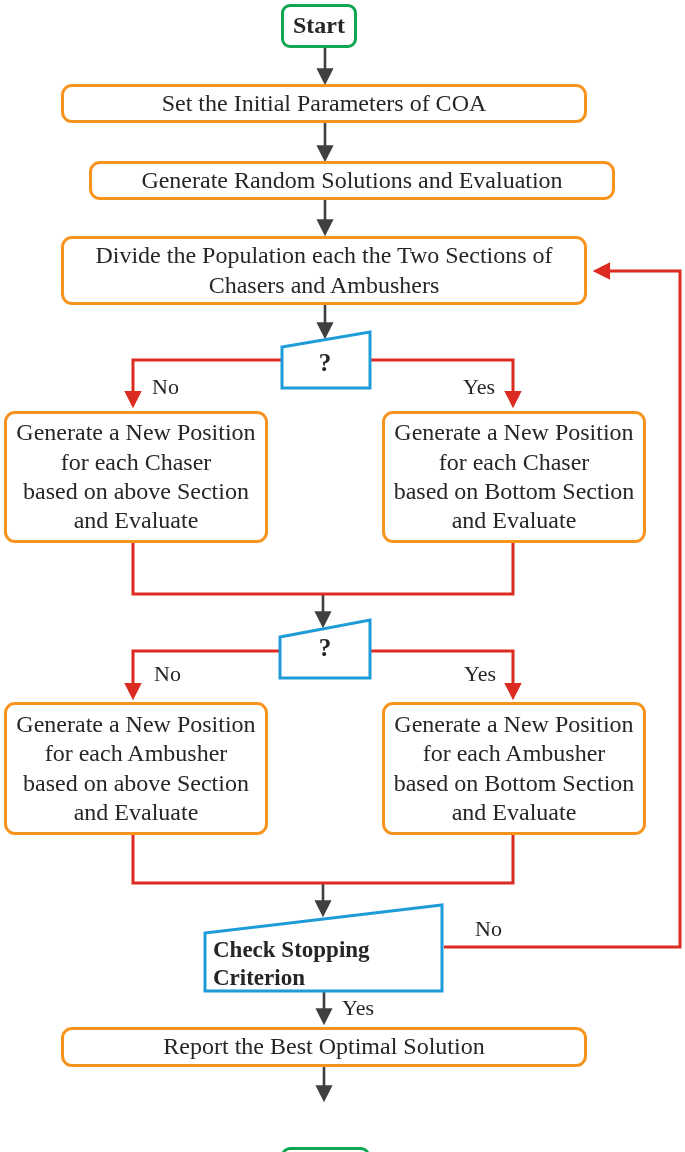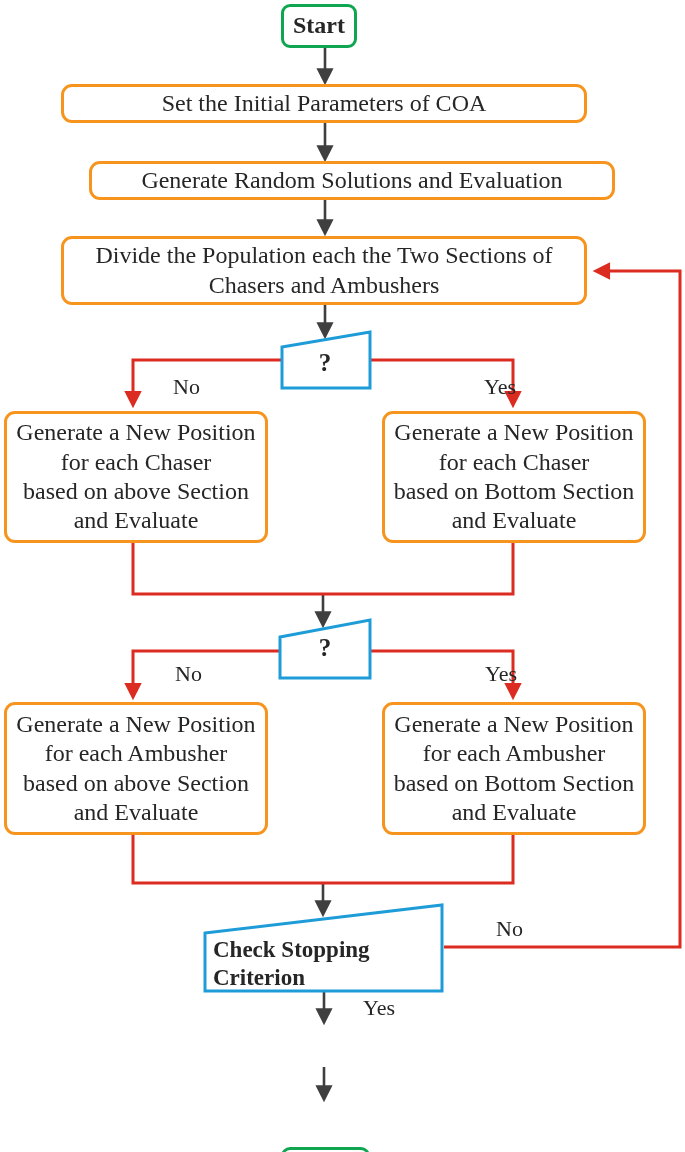--- a/index.html
+++ b/index.html
@@ -16,21 +16,21 @@
   .process{border:3px solid #F7941D;border-radius:11px;}
   .terminal{border:3.5px solid #10A651;border-radius:9px;font-weight:bold;font-size:24px;}
   .qmark{
     position:absolute;font-weight:bold;font-size:25px;text-align:center;
     width:44px;background:transparent;
   }
   .check-label{
     position:absolute;width:220px;text-align:left;font-weight:bold;
     font-size:23px;line-height:1.2;white-space:pre-line;
   }
-  .edge-label{position:absolute;font-size:22px;white-space:nowrap;margin-left:21px;}
+  .edge-label{position:absolute;font-size:22px;white-space:nowrap;}
 </style>
 </head>
 <body>
 
 <div class="canvas">
 
   <svg class="edges" viewBox="0 0 685 1152" xmlns="http://www.w3.org/2000/svg">
     <defs>
       <marker id="mb" viewBox="0 0 10 10" refX="7.5" refY="5" markerWidth="7.2" markerHeight="6.6" orient="auto">
         <path d="M0 0 L10 5 L0 10 z" fill="#3F3F3F"></path>
@@ -84,20 +84,21 @@
   <div class="node process" style="left:4px;top:702px;width:264px;height:133px;">Generate a New Position
 for each Ambusher
 based on above Section
 and Evaluate</div>
 
   <div class="node process" style="left:382px;top:702px;width:264px;height:133px;">Generate a New Position
 for each Ambusher
 based on Bottom Section
 and Evaluate</div>
 
+  <div class="node process" style="left:61px;top:1027px;width:526px;height:40px;">Report the Best Optimal Solution</div>
 
   <div class="node terminal" style="left:281px;top:1103px;width:89px;height:46px;margin-top:44px;">Stop</div>
 
   <div class="qmark" style="left:303px;top:349px;">?</div>
   <div class="qmark" style="left:303px;top:634px;">?</div>
   <div class="check-label" style="left:213px;top:936px;">Check Stopping
 Criterion</div>
 
   <div class="edge-label" style="left:152px;top:374px;">No</div>
   <div class="edge-label" style="left:463px;top:374px;">Yes</div>

